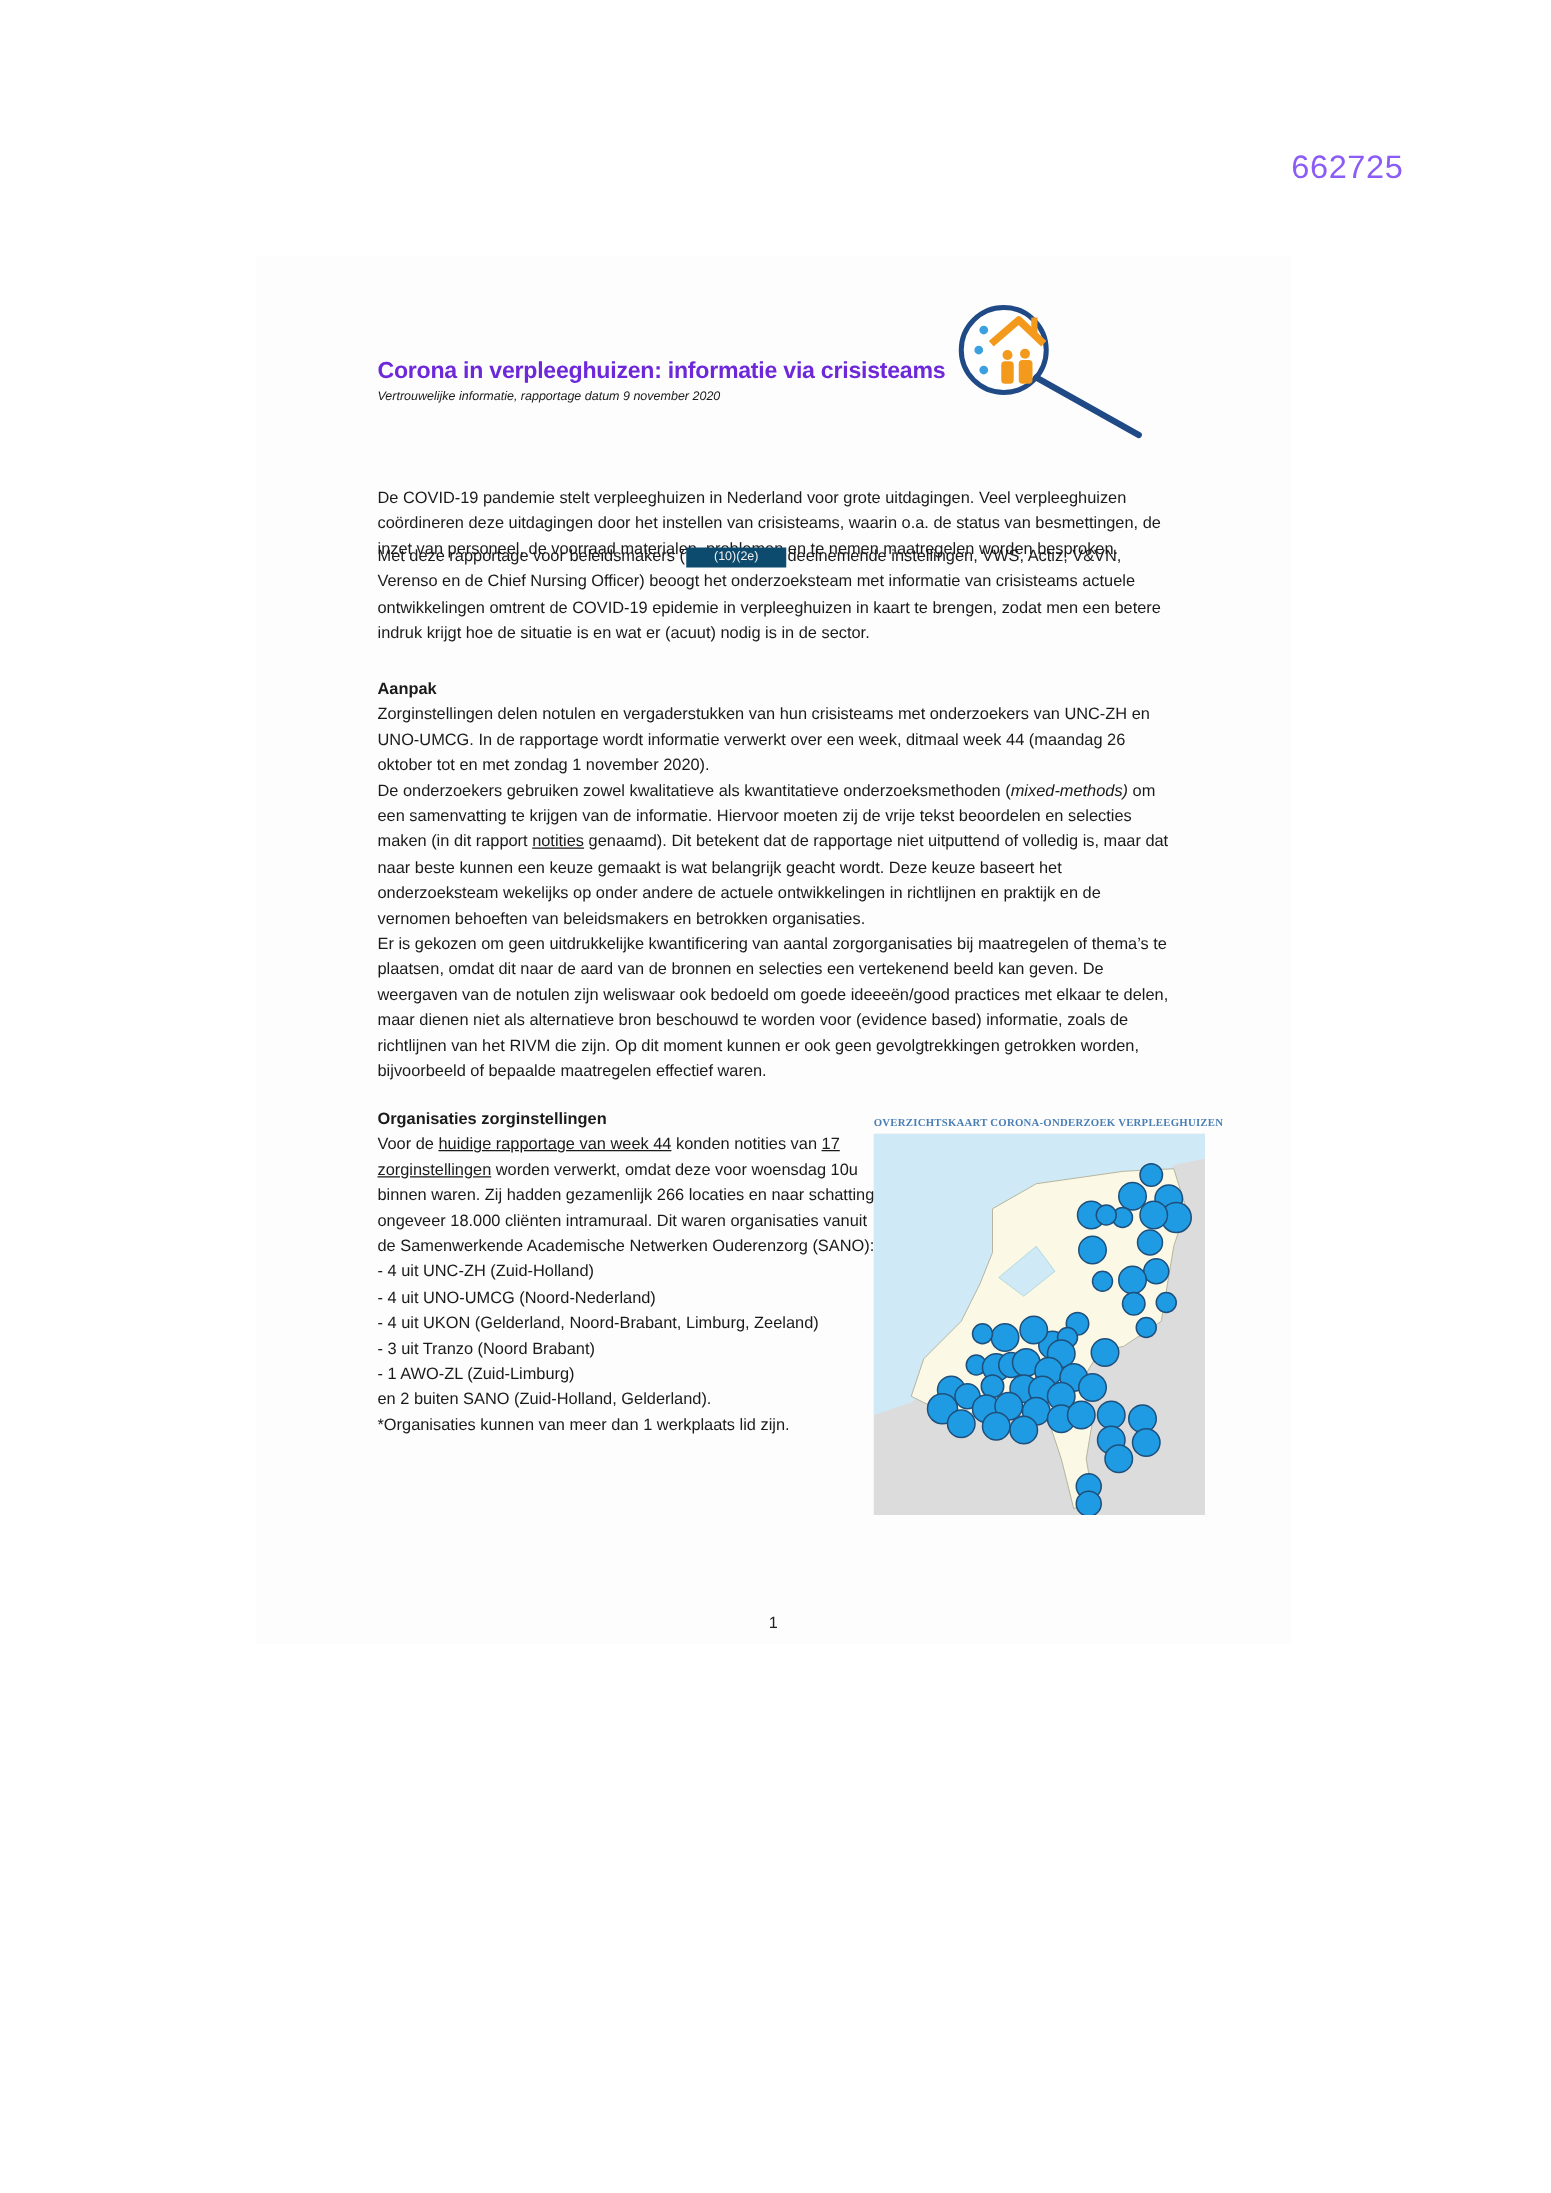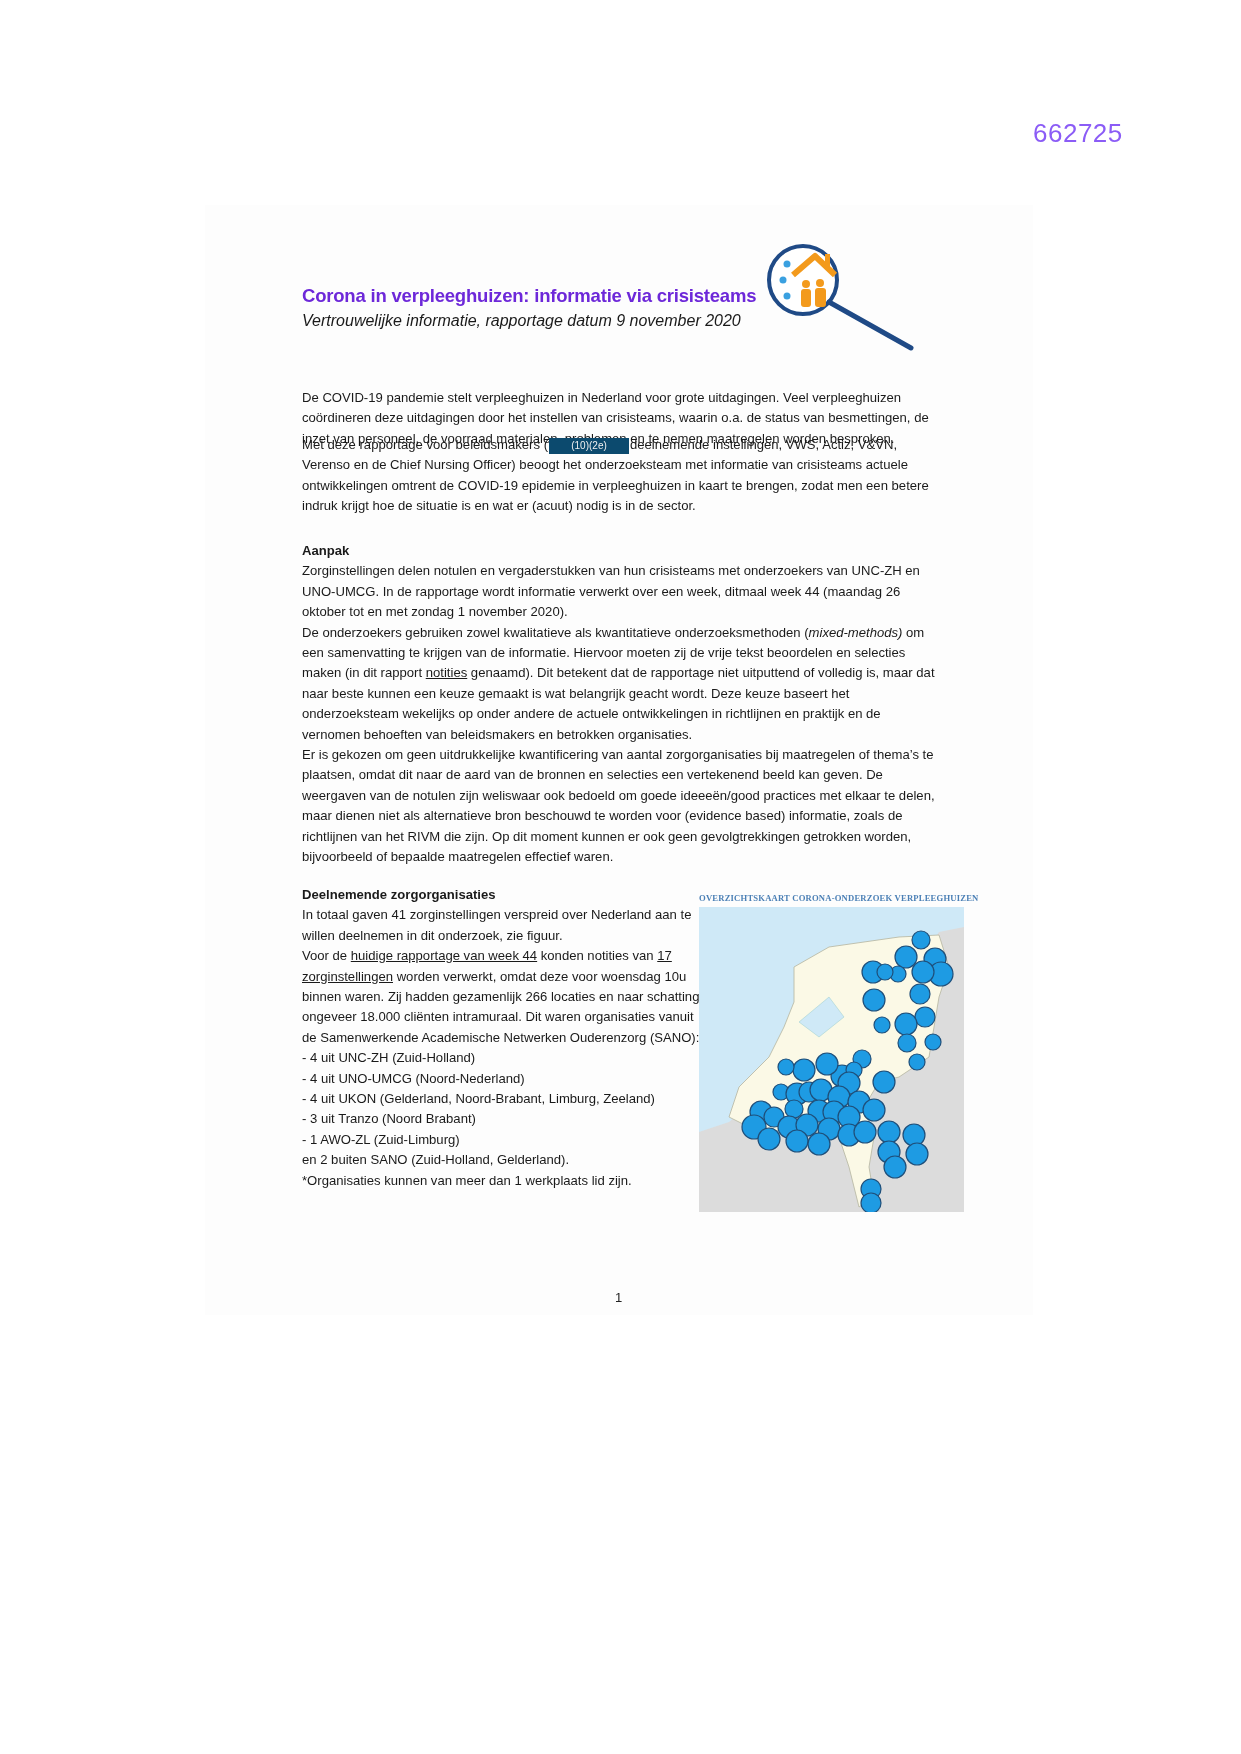--- a/index.html
+++ b/index.html
@@ -1,20 +1,20 @@
 <!DOCTYPE html>
 <html><head>
 <meta charset="utf-8">
 <style>
   html, body { margin:0; padding:0; background:#ffffff; }
   body { width:1241px; height:1754px; position:relative; overflow:hidden; font-family:"Liberation Sans", sans-serif; color:#111; }
   .doc-id { position:absolute; left:1033px; top:118px; font-family:"Liberation Sans", sans-serif; font-size:26px; color:#8b5cf6; letter-spacing:0.5px; }
   .scan { position:absolute; left:205px; top:205px; width:828px; height:1110px; background:#fdfdfd; }
   .title { position:absolute; left:302px; top:285px; font-size:18.5px; font-weight:bold; color:#6d28d9; white-space:nowrap; letter-spacing:-0.2px;text-align:center; }
-  .subtitle { position:absolute; left:302px; top:312px; font-size:16px; font-style:italic; color:#1a1a1a; white-space:nowrap; }
+  .subtitle { position:absolute; left:302px; top:312px; font-size:10px; font-style:italic; color:#1a1a1a; white-space:nowrap; }
   .para { position:absolute; left:302px; width:640px; font-size:13.1px; line-height:20.4px; color:#1a1a1a; }
   .para p { margin:0; }
   .heading { font-weight:bold; }
   .redact { display:inline-block; background:#0c4a6e; color:#f0f0f0; font-size:10px; width:80px; text-align:center; line-height:16px; vertical-align:middle; margin:0 1px; }
   u { text-decoration:underline; }
   .col-left { position:absolute; left:302px; top:885px; width:400px; font-size:13.1px; line-height:20.4px; color:#1a1a1a; }
   .col-left p { margin:0; }
   .map { position:absolute; left:699px; top:893px; width:265px; height:319px; }
   .map-title { position:absolute; left:0; top:0; width:265px; text-align:center; font-family:"Liberation Serif", serif; font-size:8.6px; font-weight:bold; color:#4a7fb5; letter-spacing:0.2px; white-space:nowrap; }
   .map-box { position:absolute; left:0; top:14px; width:265px; height:305px; background:#dcdcdc; overflow:hidden; }
@@ -56,22 +56,21 @@
 </div>
 
 <div class="para" style="top:541px;">
   <p class="heading">Aanpak</p>
   <p>Zorginstellingen delen notulen en vergaderstukken van hun crisisteams met onderzoekers van UNC-ZH en UNO-UMCG. In de rapportage wordt informatie verwerkt over een week, ditmaal week 44 (maandag 26 oktober tot en met zondag 1 november 2020).</p>
   <p><span>De onderzoekers gebruiken zowel kwalitatieve als kwantitatieve onderzoeksmethoden (</span><em>mixed-methods)</em><span> om een samenvatting te krijgen van de informatie. Hiervoor moeten zij de vrije tekst beoordelen en selecties maken (in dit rapport </span><u>notities</u><span> genaamd). Dit betekent dat de rapportage niet uitputtend of volledig is, maar dat naar beste kunnen een keuze gemaakt is wat belangrijk geacht wordt. Deze keuze baseert het onderzoeksteam wekelijks op onder andere de actuele ontwikkelingen in richtlijnen en praktijk en de vernomen behoeften van beleidsmakers en betrokken organisaties.</span></p>
   <p>Er is gekozen om geen uitdrukkelijke kwantificering van aantal zorgorganisaties bij maatregelen of thema’s te plaatsen, omdat dit naar de aard van de bronnen en selecties een vertekenend beeld kan geven. De weergaven van de notulen zijn weliswaar ook bedoeld om goede ideeeën/good practices met elkaar te delen, maar dienen niet als alternatieve bron beschouwd te worden voor (evidence based) informatie, zoals de richtlijnen van het RIVM die zijn. Op dit moment kunnen er ook geen gevolgtrekkingen getrokken worden, bijvoorbeeld of bepaalde maatregelen effectief waren.</p>
 </div>
 
 <div class="col-left">
-  <p class="heading">Deelnemende zorgorganisaties</p>
-  <p>In totaal gaven 41 zorginstellingen verspreid over Nederland aan te willen deelnemen in dit onderzoek, zie figuur.</p>
+  <p class="heading">Organisaties zorginstellingen</p>
   <p><span>Voor de </span><u>huidige rapportage van week 44</u><span> konden notities van </span><u>17 zorginstellingen</u><span> worden verwerkt, omdat deze voor woensdag 10u binnen waren. Zij hadden gezamenlijk 266 locaties en naar schatting ongeveer 18.000 cliënten intramuraal. Dit waren organisaties vanuit de Samenwerkende Academische Netwerken Ouderenzorg (SANO):</span></p>
   <p>- 4 uit UNC-ZH (Zuid-Holland)</p>
   <p>- 4 uit UNO-UMCG (Noord-Nederland)</p>
   <p>- 4 uit UKON (Gelderland, Noord-Brabant, Limburg, Zeeland)</p>
   <p>- 3 uit Tranzo (Noord Brabant)</p>
   <p>- 1 AWO-ZL (Zuid-Limburg)</p>
   <p>en 2 buiten SANO (Zuid-Holland, Gelderland).</p>
   <p>*Organisaties kunnen van meer dan 1 werkplaats lid zijn.</p>
 </div>
 

